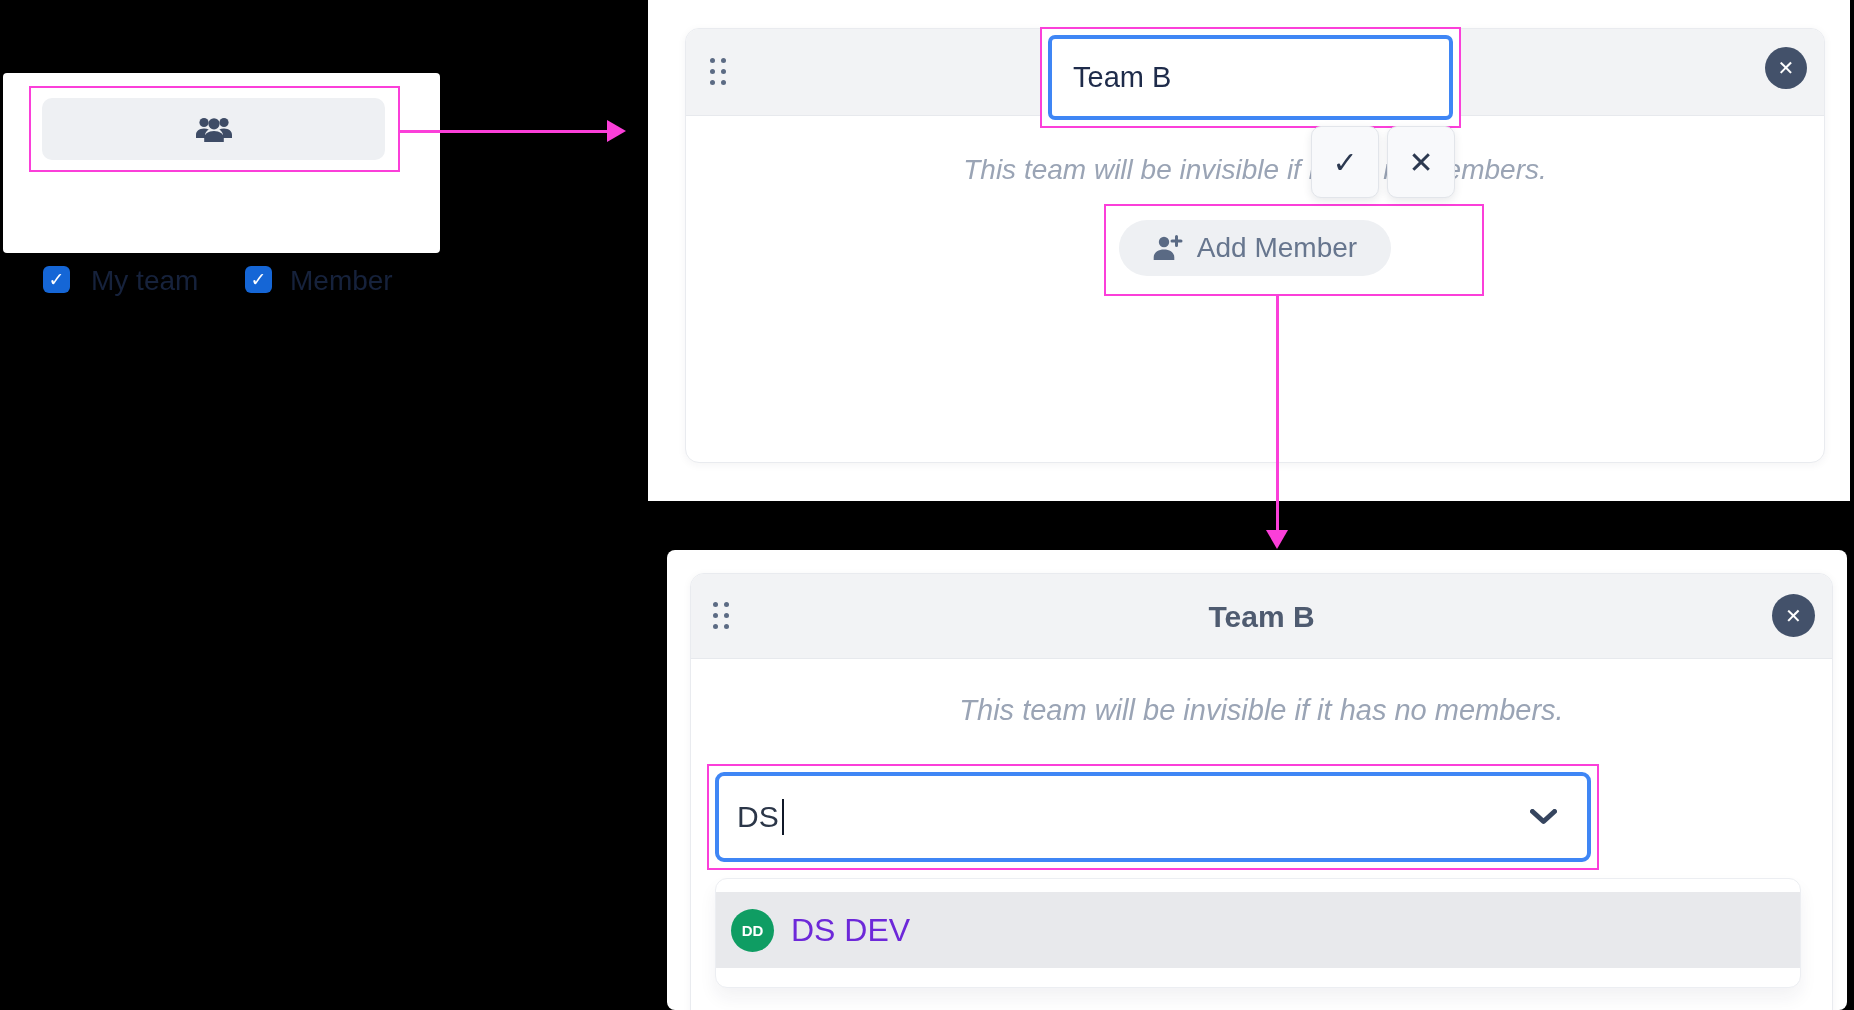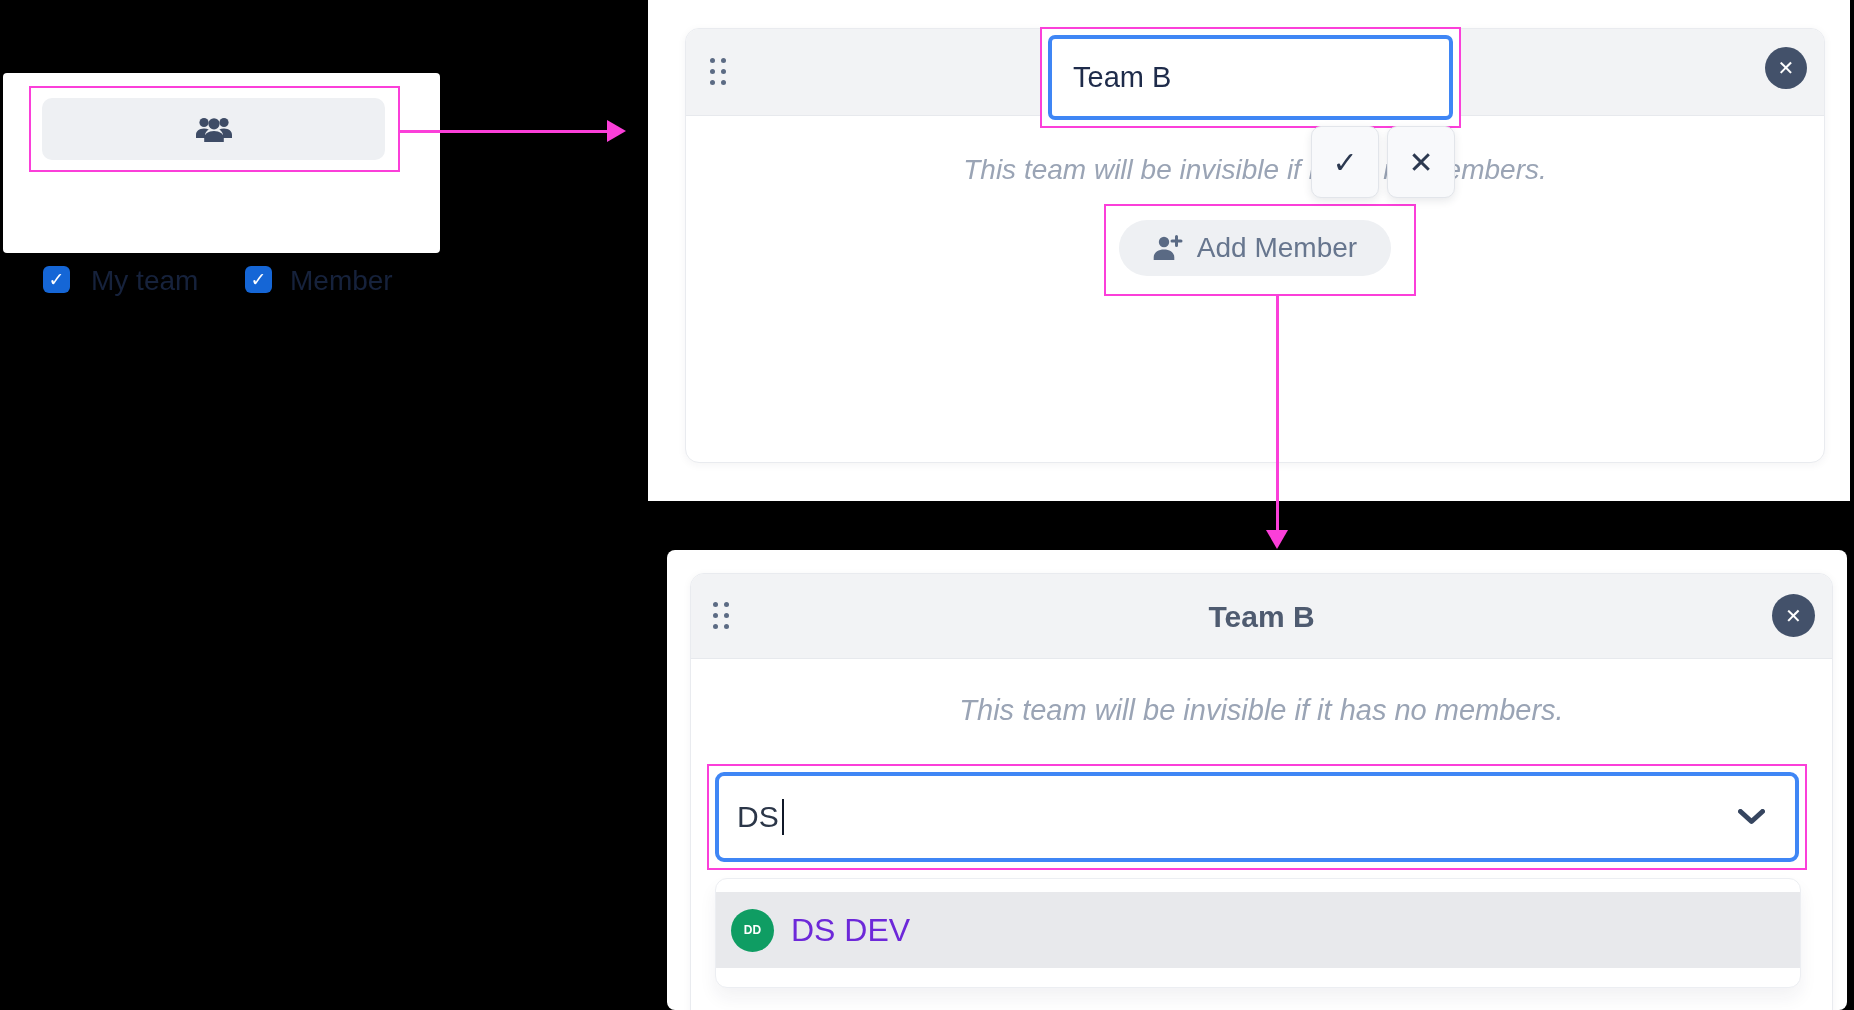--- a/index.html
+++ b/index.html
@@ -73,42 +73,42 @@
   .name-hl{left:354px;top:-2px;width:421px;height:101px;background:#fff;z-index:3;}
   .text-input{position:absolute;left:6px;top:6px;right:6px;bottom:6px;border:4px solid var(--blue);
     border-radius:7px;background:#fff;display:flex;align-items:center;}
   .text-input .val{font-size:29px;color:#1e2b4a;padding-left:21px;}
 
   .mini-btn{width:68px;height:72px;border-radius:10px;background:#f8f9fb;border:1px solid #e2e5ea;
     box-shadow:0 3px 8px rgba(30,40,60,.10);display:flex;align-items:center;justify-content:center;
     font-size:30px;color:#2c3950;z-index:5;cursor:pointer;}
   .confirm-btn{left:625px;top:97px;} .cancel-btn{left:701px;top:97px;}
 
-  .am-hl{left:418px;top:175px;width:312px;height:92px;z-index:2;background:transparent;}
+  .am-hl{left:418px;top:175px;width:380px;height:92px;z-index:2;background:transparent;}
   .am-btn{position:absolute;left:13px;top:14px;width:272px;height:56px;border-radius:28px;
     background:var(--btn-bg);display:flex;align-items:center;justify-content:center;gap:13px;cursor:pointer;}
   .am-btn span{font-size:28px;color:var(--slate-mid);}
 
   .title2{left:0;right:0;top:0;height:85px;display:flex;align-items:center;justify-content:center;
     font-size:30px;font-weight:bold;color:var(--title);}
 
   
-  .combo-hl{left:16px;top:190px;width:1100px;height:106px;background:#fff;}
+  .combo-hl{left:16px;top:190px;width:892px;height:106px;background:#fff;}
   .combo-input{position:absolute;left:6px;top:6px;right:6px;bottom:6px;border:4px solid var(--blue);
     border-radius:9px;background:#fff;display:flex;align-items:center;}
   .combo-input .val{font-size:30px;color:#2b3648;padding-left:18px;}
   .caret{width:2px;height:36px;background:#101828;margin-left:3px;}
   .chevron{position:absolute;right:30px;top:50%;transform:translateY(-50%);cursor:pointer;}
 
   .dropdown{left:24px;top:304px;width:1086px;height:110px;background:#fff;border:1px solid #eceef2;
     border-radius:12px;box-shadow:0 10px 18px rgba(30,40,60,.06);overflow:hidden;}
   .dd-row{position:absolute;left:0;right:0;top:13px;height:76px;background:var(--row-bg);
     display:flex;align-items:center;cursor:pointer;}
   .avatar{width:43px;height:43px;border-radius:50%;background:var(--green);margin-left:15px;
-    display:flex;align-items:center;justify-content:center;color:#fff;font-size:12px;font-weight:bold;}
+    display:flex;align-items:center;justify-content:center;color:#fff;font-size:15px;font-weight:bold;}
   .dd-name{font-size:32px;color:#6d28d9;margin-left:17px;}
 
   svg{display:block;}
 </style>
 </head>
 <body>
 
 <div class="stage">
 
   <div class="abs left-panel">

